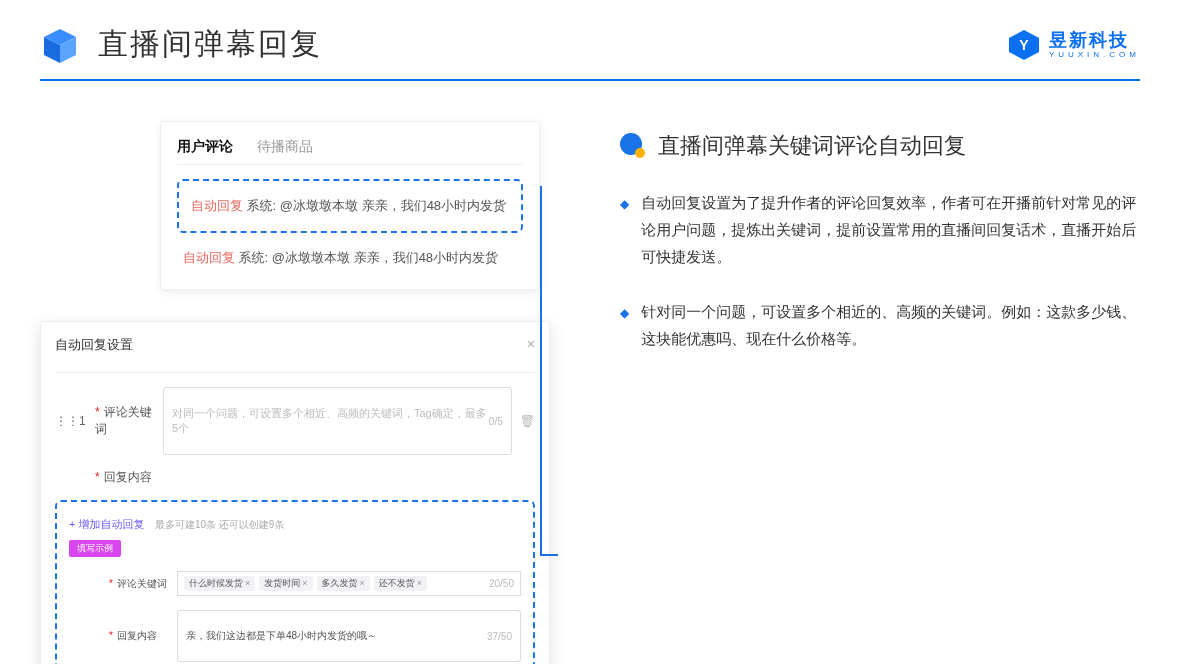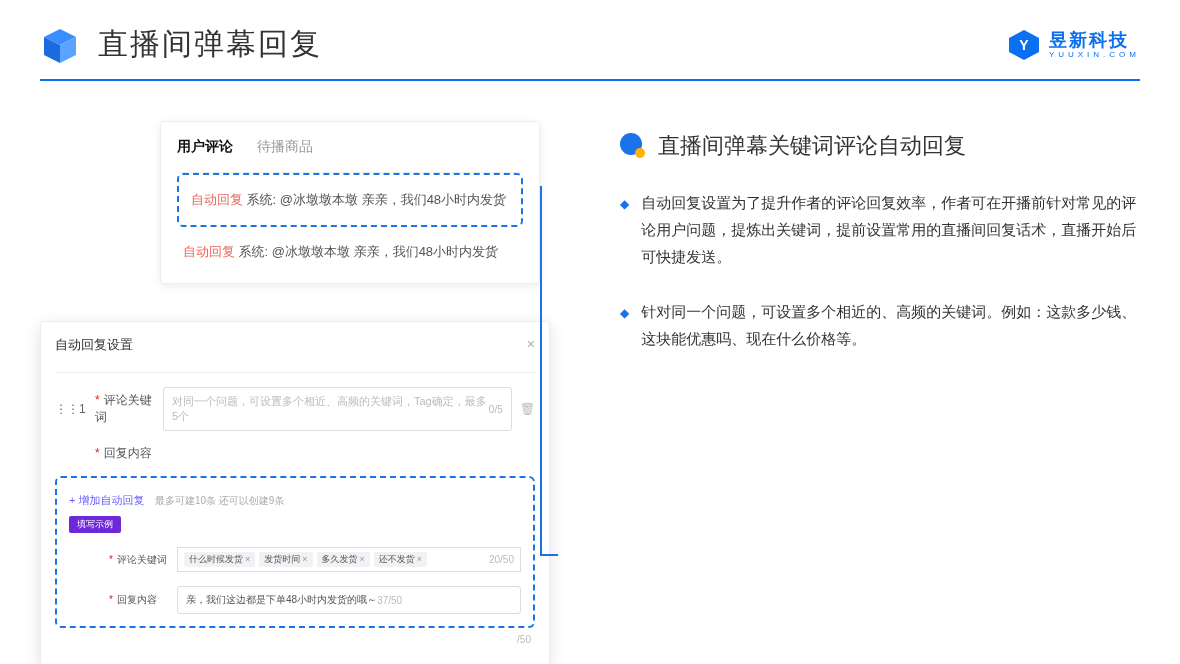--- a/index.html
+++ b/index.html
@@ -9,40 +9,40 @@
 .header-title{font-size:30px;font-weight:500;color:#333;letter-spacing:2px}
 .logo{position:absolute;right:40px;top:28px;display:flex;align-items:center}
 .logo-icon{width:34px;height:34px;margin-right:8px}
 .logo-text{display:flex;flex-direction:column;line-height:1}
 .logo-text-main{font-size:18px;font-weight:700;color:#0a6ff0;letter-spacing:2px}
 .logo-text-sub{font-size:8px;color:#0a6ff0;letter-spacing:4px;margin-top:2px}
 .divider{height:2px;background:#0a6ff0;margin:2px 40px 0}
 .content{display:flex;padding:40px}
 .left-panel{width:520px;position:relative}
 .card1{position:absolute;left:120px;top:0;width:380px;background:#fff;border:1px solid #eee;border-radius:4px;box-shadow:0 2px 8px rgba(0,0,0,0.08);padding:16px}
-.card1-tabs{display:flex;gap:24px;font-size:14px;border-bottom:1px solid #eee;padding-bottom:16px}
+.card1-tabs{display:flex;gap:24px;font-size:14px;margin-bottom:14px;border-bottom:1px solid #eee;padding-bottom:8px}
 .tab-active{font-weight:600;color:#111}
 .tab-inactive{color:#999}
 .comment-box-hl{border:2px dashed #1a73e8;border-radius:6px;padding:10px 6px;margin-bottom:10px}
 .comment-line{font-size:13px;color:#555;line-height:1.7;padding:4px 6px}
 .auto-reply-tag{color:#e86a5f;font-weight:500}
 .card2{position:absolute;left:0;top:200px;width:510px;background:#fff;border:1px solid #eee;border-radius:4px;box-shadow:0 4px 16px rgba(0,0,0,0.12);padding:14px}
 .card2-header{display:flex;justify-content:space-between;font-size:13px;color:#333;padding-bottom:18px;border-bottom:1px solid #eee}
 .close-x{font-size:14px;color:#aaa;cursor:pointer}
 .form-row{display:flex;align-items:center;margin-top:14px;font-size:12px}
 .form-idx{width:20px;color:#666;display:flex;align-items:center}
 .form-label{width:68px;color:#555}
 .req{color:#e02020;margin-right:4px}
-.form-input{flex:1;border:1px solid #ddd;border-radius:3px;padding:6px 8px;font-size:11px;color:#bbb;display:flex;justify-content:flex-start;align-items:center}
+.form-input{flex:1;border:1px solid #ddd;border-radius:3px;padding:18px 8px;font-size:11px;color:#bbb;display:flex;justify-content:space-between;align-items:center}
 .counter{color:#bbb;font-size:10px}
 .trash-icon{margin-left:8px;color:#bbb;font-size:12px}
 .dashed-section{border:2px dashed #1a73e8;border-radius:6px;padding:12px;margin-top:14px}
 .add-link{color:#6b5cff;font-size:11px}
 .add-hint{color:#aaa;font-size:10px;margin-left:6px}
-.example-tag{display:inline-block;background:#6d28d9;color:#fff;font-size:9px;padding:2px 8px;border-radius:2px;margin-top:8px}
+.example-tag{display:inline-block;background:#d946ef;color:#fff;font-size:9px;padding:2px 8px;border-radius:2px;margin-top:8px}
 .tag-input{display:flex;align-items:center;border:1px solid #ddd;border-radius:0;padding:4px 6px;font-size:10px;flex:1;gap:4px}
 .tag{background:#f1f2f5;padding:1px 5px;border-radius:2px;color:#555;font-size:9px}
 .tag-close{color:#999;margin-left:2px}
 .right-panel{flex:1;padding-left:60px;padding-top:10px}
 .right-title-row{display:flex;align-items:center;margin-bottom:28px}
 .bubble-icon{width:26px;height:26px;margin-right:12px;position:relative}
 .right-title{font-size:22px;color:#333;font-weight:500}
 .bullet-item{display:flex;margin-bottom:28px;font-size:15px;line-height:1.8;color:#333}
 .diamond{color:#1a73e8;margin-right:12px;flex-shrink:0;font-size:12px;margin-top:5px}
 .connector-line{position:absolute;border-left:2px solid #1a73e8;border-bottom:2px solid #1a73e8}

